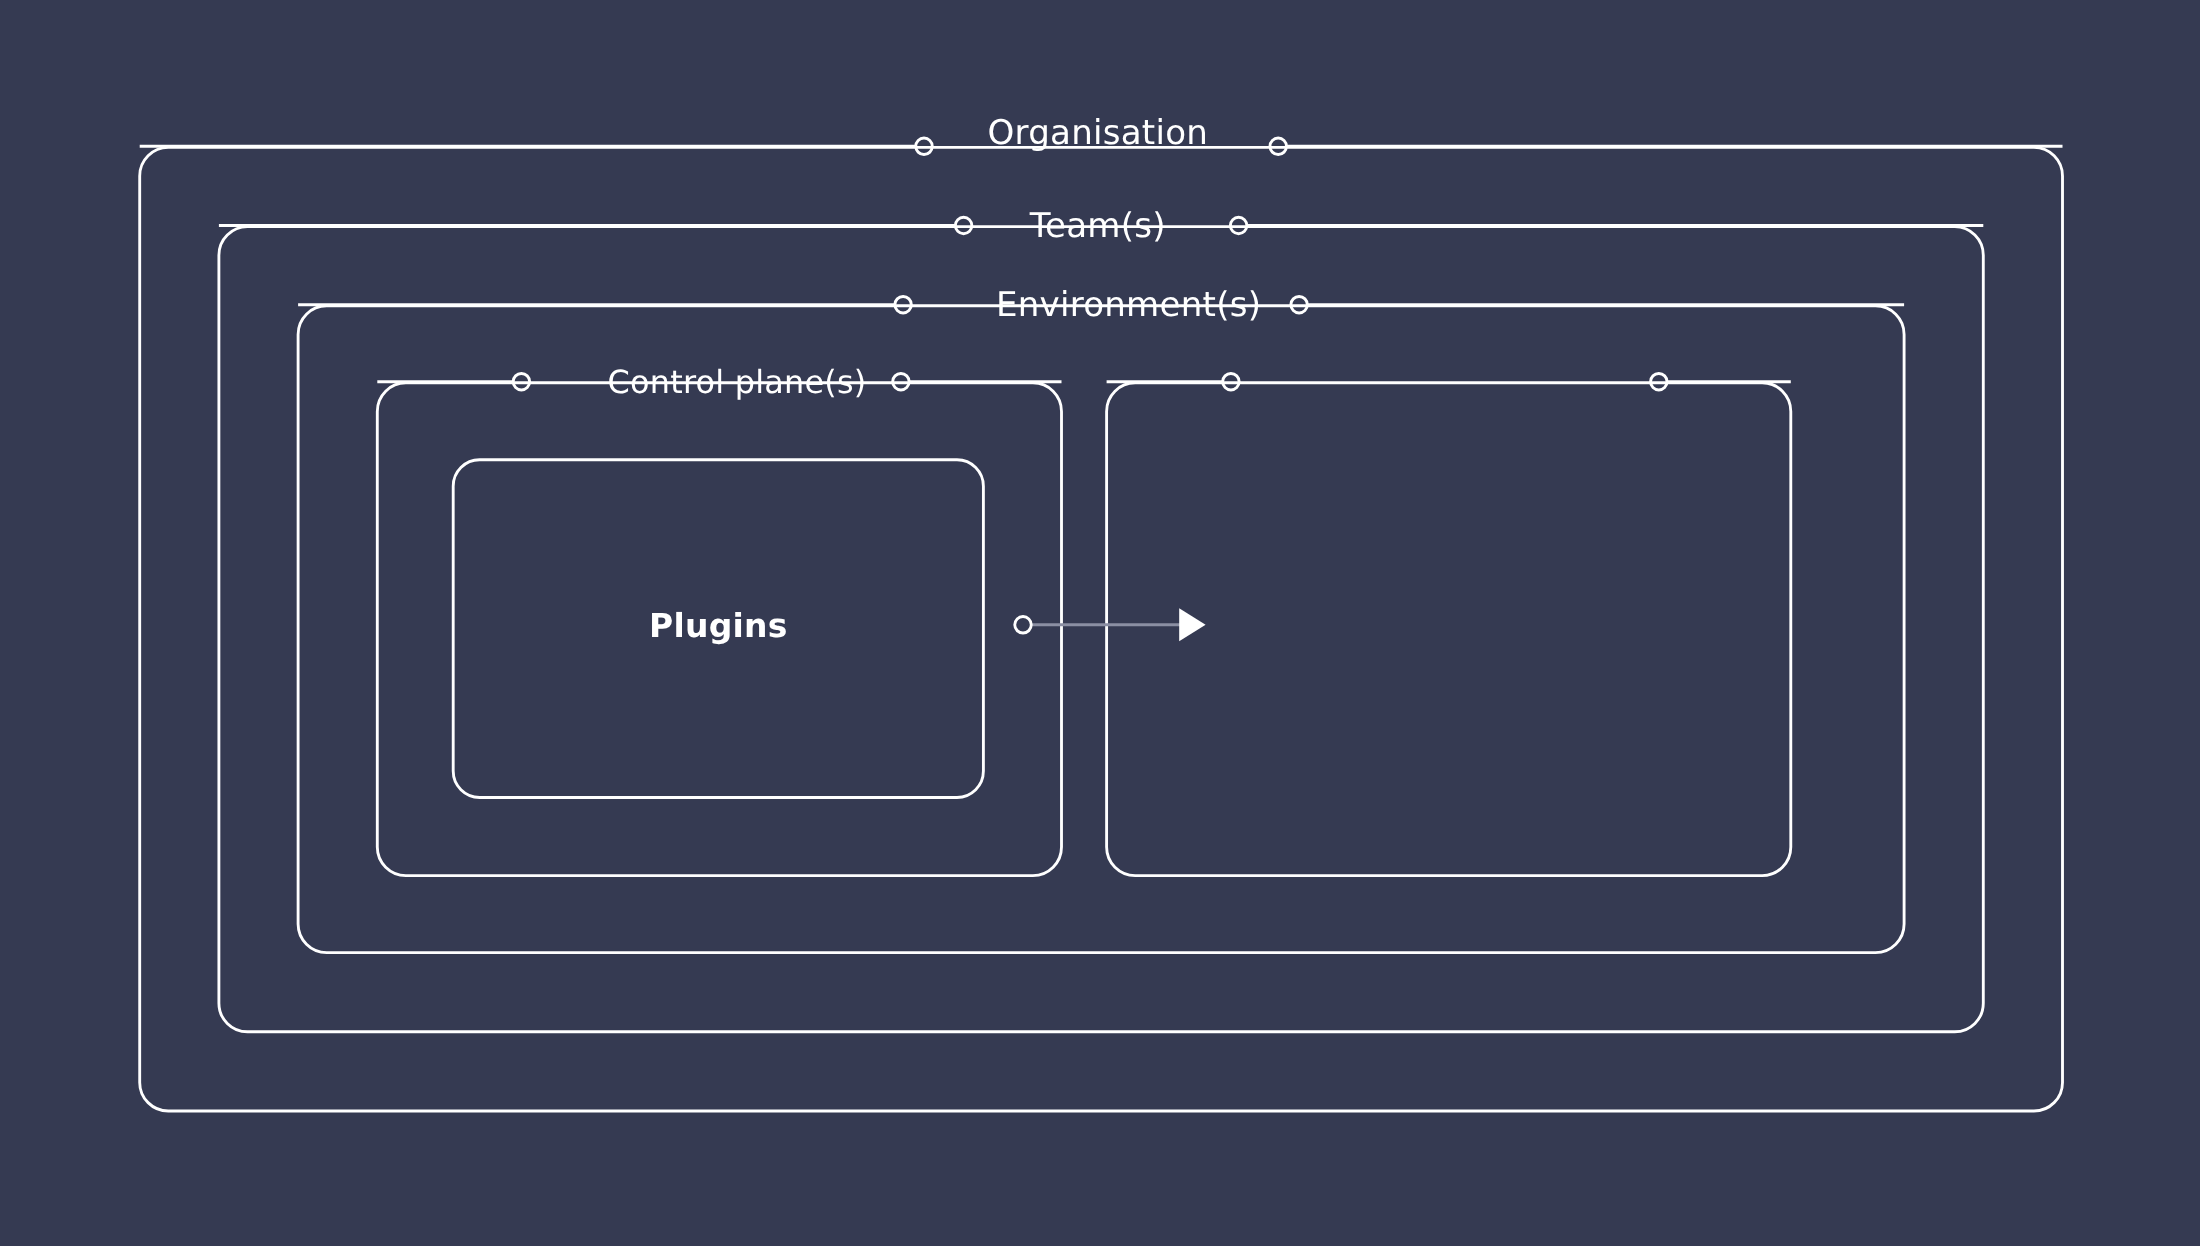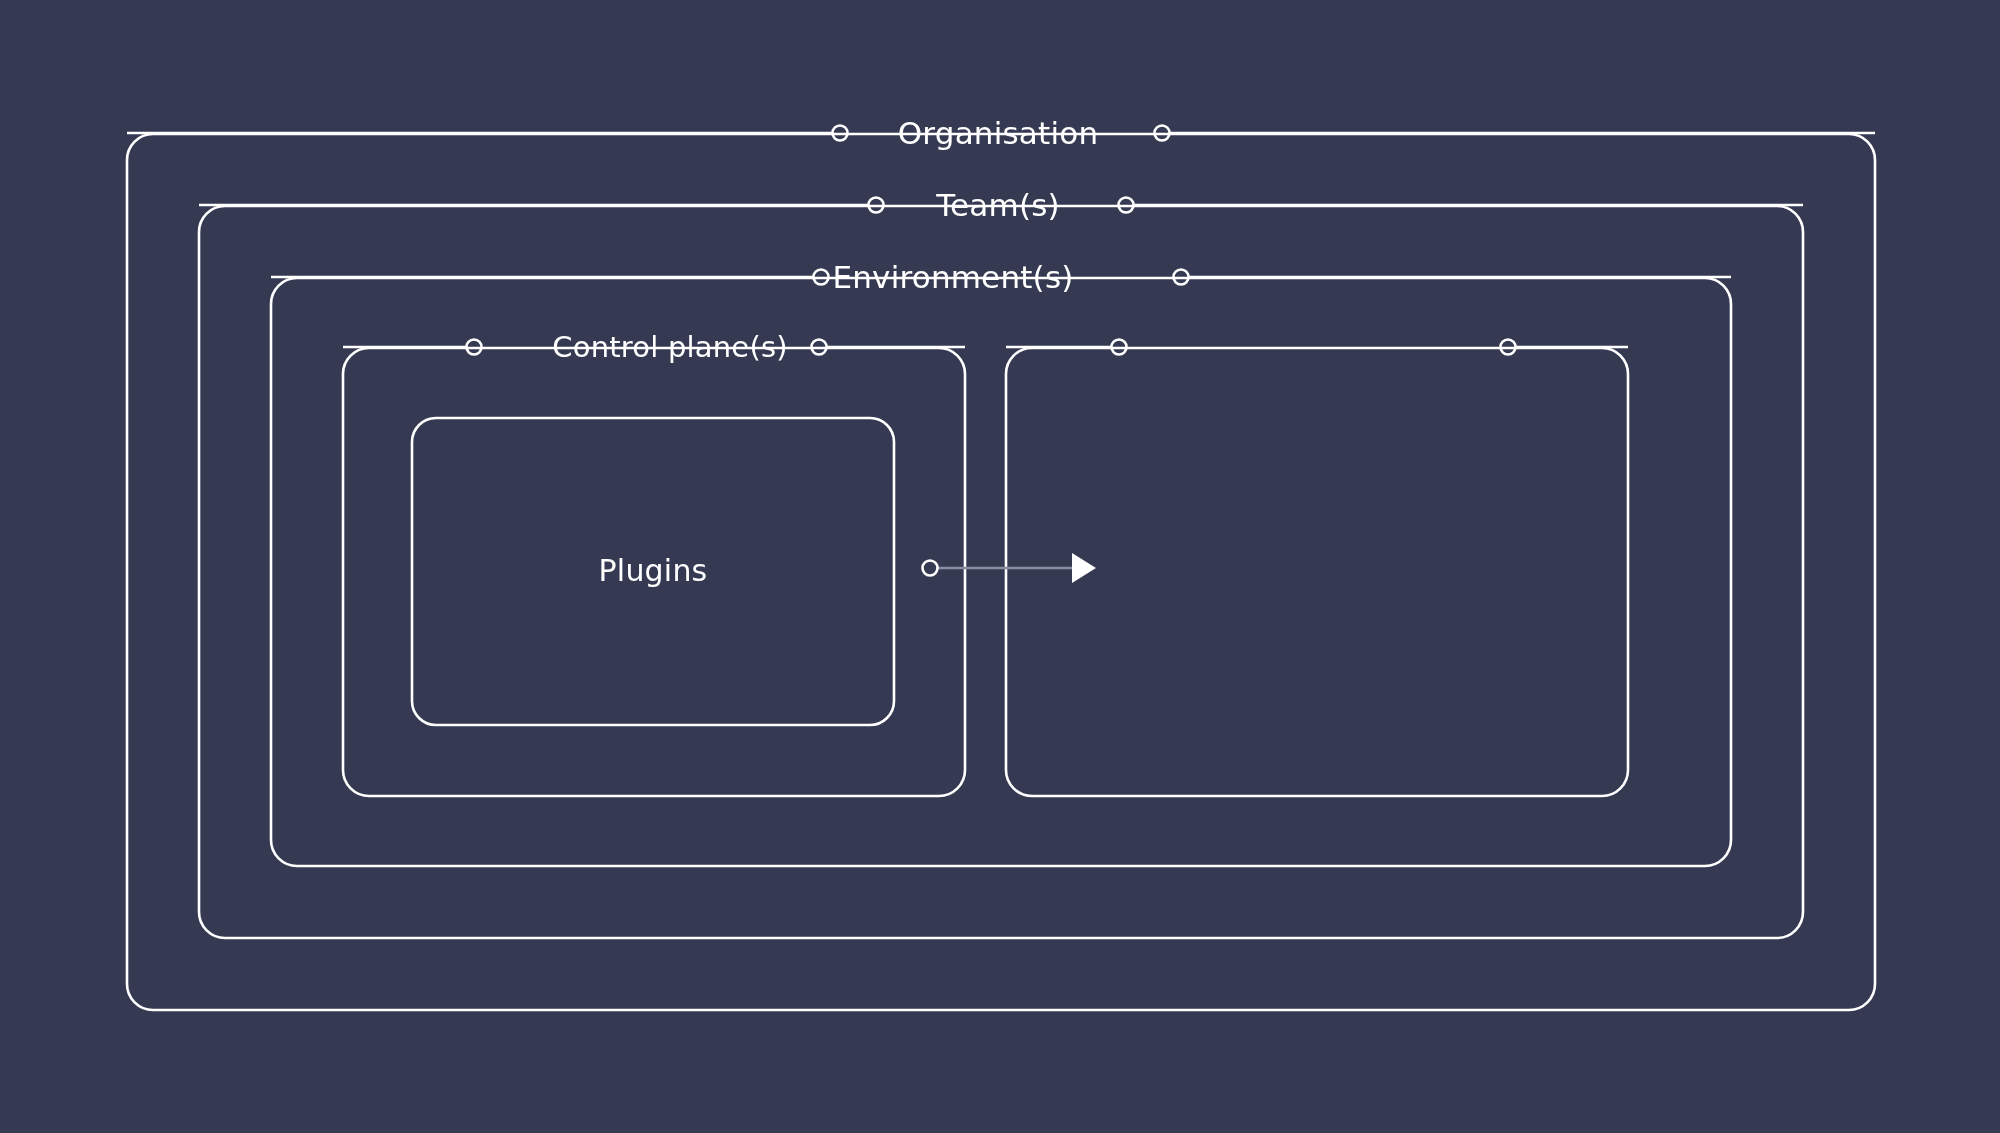--- a/index.html
+++ b/index.html
@@ -128,24 +128,24 @@
       <rect class="box-rect" x="412" y="418" width="482" height="307" rx="24" ry="24"></rect>
     </g>
 
     <g>
       <line class="flow-line" x1="938" y1="568" x2="1074" y2="568"></line>
       <circle class="flow-dot" cx="930" cy="568" r="7.5"></circle>
       <polygon class="flow-head" points="1072,553 1072,583 1096,568"></polygon>
     </g>
   </svg>
 
-  <div class="label label-lvl" style="left:998px; top:133px;">Organisation</div>
+  <div class="label label-lvl" style="left:998px; top:121px;">Organisation</div>
 
   <div class="label label-lvl" style="left:998px; top:205px;text-align:center;">Team(s)</div>
 
-  <div class="label label-lvl" style="left:953px; top:277px;text-align:center;">Environment(s)</div>
+  <div class="label label-lvl" style="left:1026px; top:277px;text-align:center;">Environment(s)</div>
 
   <div class="label label-plane" style="left:650px; top:347px;">Control plane(s)</div>
 
 
-  <div class="label label-plugins" style="left:653px; top:570px;">Plugins</div>
+  <div class="label label-plugins" style="left:653px; top:570px;font-weight:bold;">Plugins</div>
 
 </div>
 
 </body></html>

